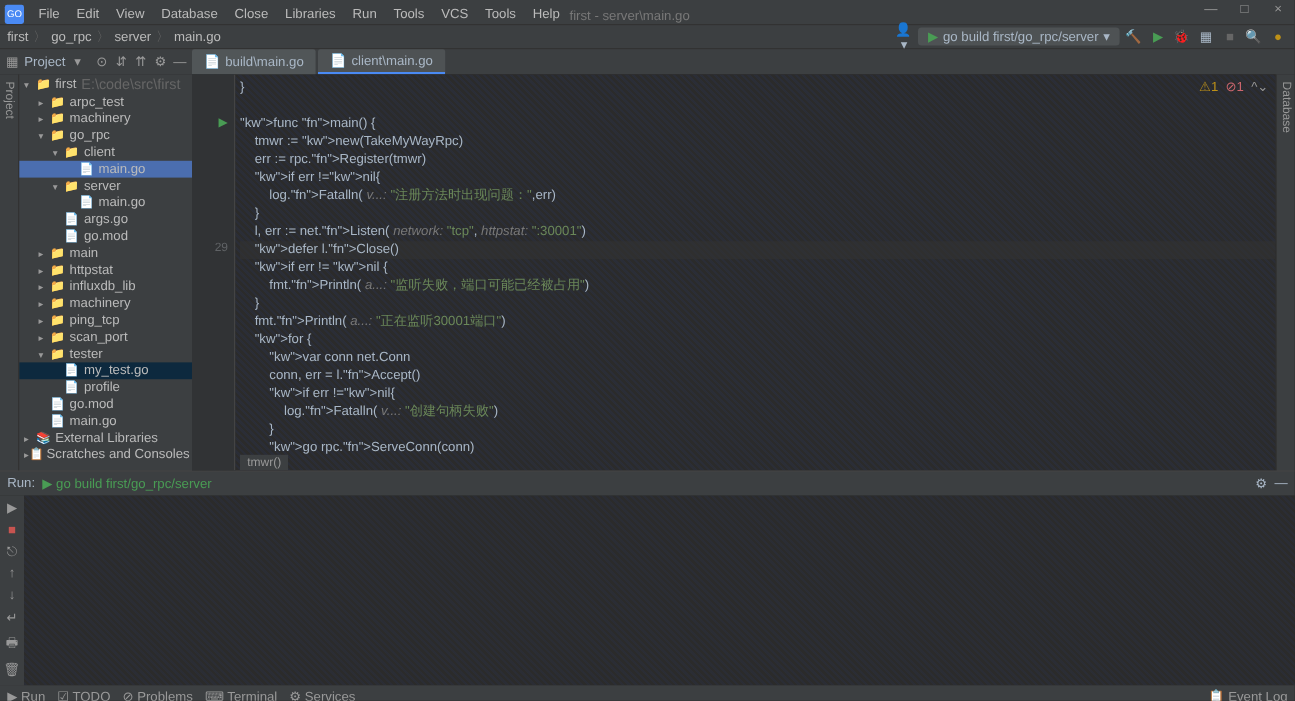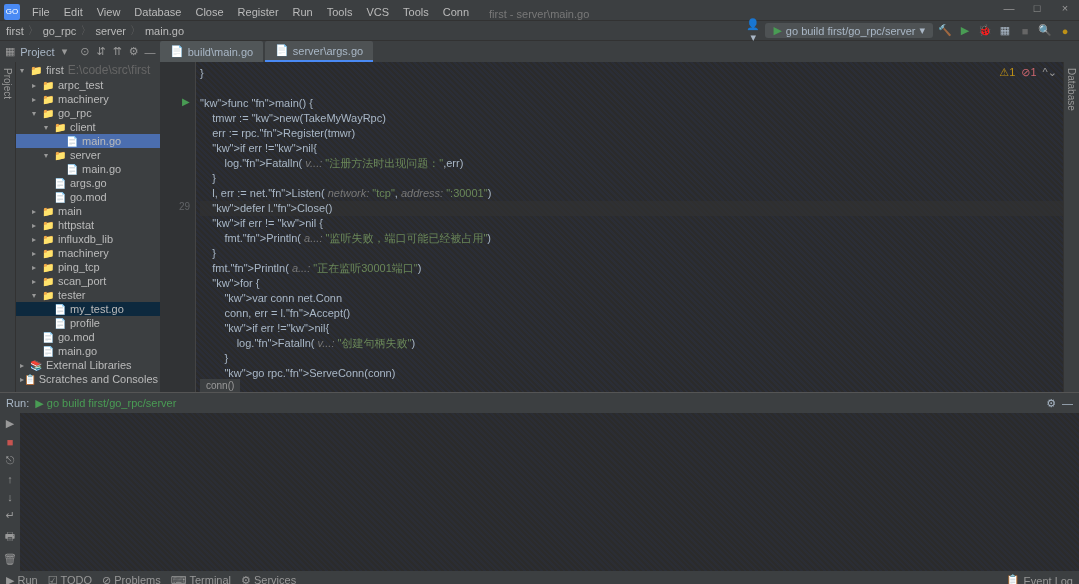--- a/index.html
+++ b/index.html
@@ -1,20 +1,20 @@
 <!DOCTYPE html>
 <html><head>
 <meta charset="utf-8">
 <style>
 *{margin:0;padding:0;box-sizing:border-box;font-family:'Segoe UI',Arial,sans-serif;font-size:11px}
 body{background:#2b2b2b;color:#a9b7c6;width:1079px;height:584px;overflow:hidden;position:relative}
 .menubar{height:20px;background:#3c3f41;display:flex;align-items:flex-end;padding:0 4px;gap:2px}
 .menubar .logo{width:16px;height:16px;background:#4a8af4;border-radius:2px;margin-right:4px;text-align:center;line-height:16px;font-size:8px;color:#fff}
 .menubar .item{padding:2px 6px;cursor:pointer;color:#bbb}
-.menubar .context{margin-left:12px;color:#787878}
+.menubar .context{margin-left:0;color:#787878}
 .winbtns{position:absolute;right:4px;top:2px;display:flex;gap:8px}
 .winbtns span{width:20px;text-align:center;cursor:pointer;color:#999}
 .navbar{height:20px;background:#3c3f41;border-top:1px solid #323232;display:flex;align-items:center;padding:0 6px;gap:4px}
 .navbar .crumb{color:#bbb;cursor:pointer}
 .navbar .sep{color:#666}
 .navbar .spacer{flex:1}
 .navbar .runconfig{background:#4e5254;padding:1px 8px;border-radius:3px;cursor:pointer;display:flex;gap:4px;align-items:center}
 .navbar .icon{cursor:pointer;display:inline-block;width:16px;text-align:center}
 .toolbar{height:22px;background:#3c3f41;border-top:1px solid #323232;display:flex;align-items:center}
 .toolbar .left{display:flex;align-items:center;gap:4px;padding:0 4px;width:160px}
@@ -62,21 +62,21 @@
 .statusbar .spacer{flex:1}
 .green{color:#499c54}
 .blue{color:#4a8af4}
 .yellow{color:#be9117}
 </style>
 </head>
 <body>
 
 <div class="menubar">
   <div class="logo">GO</div>
-  <div id="menuitems" style="display: contents;"><span class="item">File</span><span class="item">Edit</span><span class="item">View</span><span class="item">Database</span><span class="item">Close</span><span class="item">Register</span><span class="item">Run</span><span class="item">Tools</span><span class="item">VCS</span><span class="item">Tools</span><span class="item">Conn</span></div>
+  <div id="menuitems" style="display: contents;"><span class="item">File</span><span class="item">Edit</span><span class="item">View</span><span class="item">Database</span><span class="item">Close</span><span class="item">Libraries</span><span class="item">Run</span><span class="item">Tools</span><span class="item">VCS</span><span class="item">Tools</span><span class="item">Help</span></div>
   <span class="context">first - server\main.go</span>
   <div class="winbtns">
     <span>—</span>
     <span>□</span>
     <span>×</span>
   </div>
 </div>
 
 <div class="navbar">
   <div id="crumbs" style="display:flex;gap:4px;align-items:center">
@@ -116,21 +116,21 @@
     <span class="ticon">⚙</span>
     <span class="ticon">—</span>
   </div>
   <div class="tabs" id="tabs">
       <div class="tab">
         <span class="blue">📄</span>
         <span>build\main.go</span>
       </div>
       <div class="tab active">
         <span class="blue">📄</span>
-        <span>server\args.go</span>
+        <span>client\main.go</span>
       </div>
     </div>
 </div>
 
 <div class="main">
   <div class="sidebar-left">
     <div class="vtext">Project</div>
   </div>
   <div class="project" id="tree">
       <div class="tree-item" style="padding-left: 4px;">
@@ -258,35 +258,35 @@
     </div>
     <div class="code" id="code">
         <div class="line">}</div>
         <div class="line">&nbsp;</div>
         <div class="line"><span class="&lt;span">"kw"</span>&gt;func <span class="&lt;span">"fn"</span>&gt;main() {</div>
         <div class="line">    tmwr := <span class="&lt;span">"kw"</span>&gt;new(TakeMyWayRpc)</div>
         <div class="line">    err := rpc.<span class="&lt;span">"fn"</span>&gt;Register(tmwr)</div>
         <div class="line">    <span class="&lt;span">"kw"</span>&gt;if err !=<span class="&lt;span">"kw"</span>&gt;nil{</div>
         <div class="line">        log.<span class="&lt;span">"fn"</span>&gt;Fatalln( <span class="hint">v...:</span> <span class="str">"注册方法时出现问题："</span>,err)</div>
         <div class="line">    }</div>
-        <div class="line">    l, err := net.<span class="&lt;span">"fn"</span>&gt;Listen( <span class="hint">network:</span> <span class="str">"tcp"</span>, <span class="hint">address:</span> <span class="str">":30001"</span>)</div>
+        <div class="line">    l, err := net.<span class="&lt;span">"fn"</span>&gt;Listen( <span class="hint">network:</span> <span class="str">"tcp"</span>, <span class="hint">httpstat:</span> <span class="str">":30001"</span>)</div>
         <div class="line line-hl">    <span class="&lt;span">"kw"</span>&gt;defer l.<span class="&lt;span">"fn"</span>&gt;Close()</div>
         <div class="line">    <span class="&lt;span">"kw"</span>&gt;if err != <span class="&lt;span">"kw"</span>&gt;nil {</div>
         <div class="line">        fmt.<span class="&lt;span">"fn"</span>&gt;Println( <span class="hint">a...:</span> <span class="str">"监听失败，端口可能已经被占用"</span>)</div>
         <div class="line">    }</div>
         <div class="line">    fmt.<span class="&lt;span">"fn"</span>&gt;Println( <span class="hint">a...:</span> <span class="str">"正在监听30001端口"</span>)</div>
         <div class="line">    <span class="&lt;span">"kw"</span>&gt;for {</div>
         <div class="line">        <span class="&lt;span">"kw"</span>&gt;var conn net.Conn</div>
         <div class="line">        conn, err = l.<span class="&lt;span">"fn"</span>&gt;Accept()</div>
         <div class="line">        <span class="&lt;span">"kw"</span>&gt;if err !=<span class="&lt;span">"kw"</span>&gt;nil{</div>
         <div class="line">            log.<span class="&lt;span">"fn"</span>&gt;Fatalln( <span class="hint">v...:</span> <span class="str">"创建句柄失败"</span>)</div>
         <div class="line">        }</div>
         <div class="line">        <span class="&lt;span">"kw"</span>&gt;go rpc.<span class="&lt;span">"fn"</span>&gt;ServeConn(conn)</div>
       </div>
-    <div class="breadfoot">conn()</div>
+    <div class="breadfoot">tmwr()</div>
     <div class="inspect">
       <span class="warn">⚠<span>1</span></span>
       <span class="err">⊘<span>1</span></span>
       <span style="color:#999">^⌄</span>
     </div>
   </div>
   <div class="sidebar-right">
     <div class="vtext">Database</div>
   </div>
 </div>

